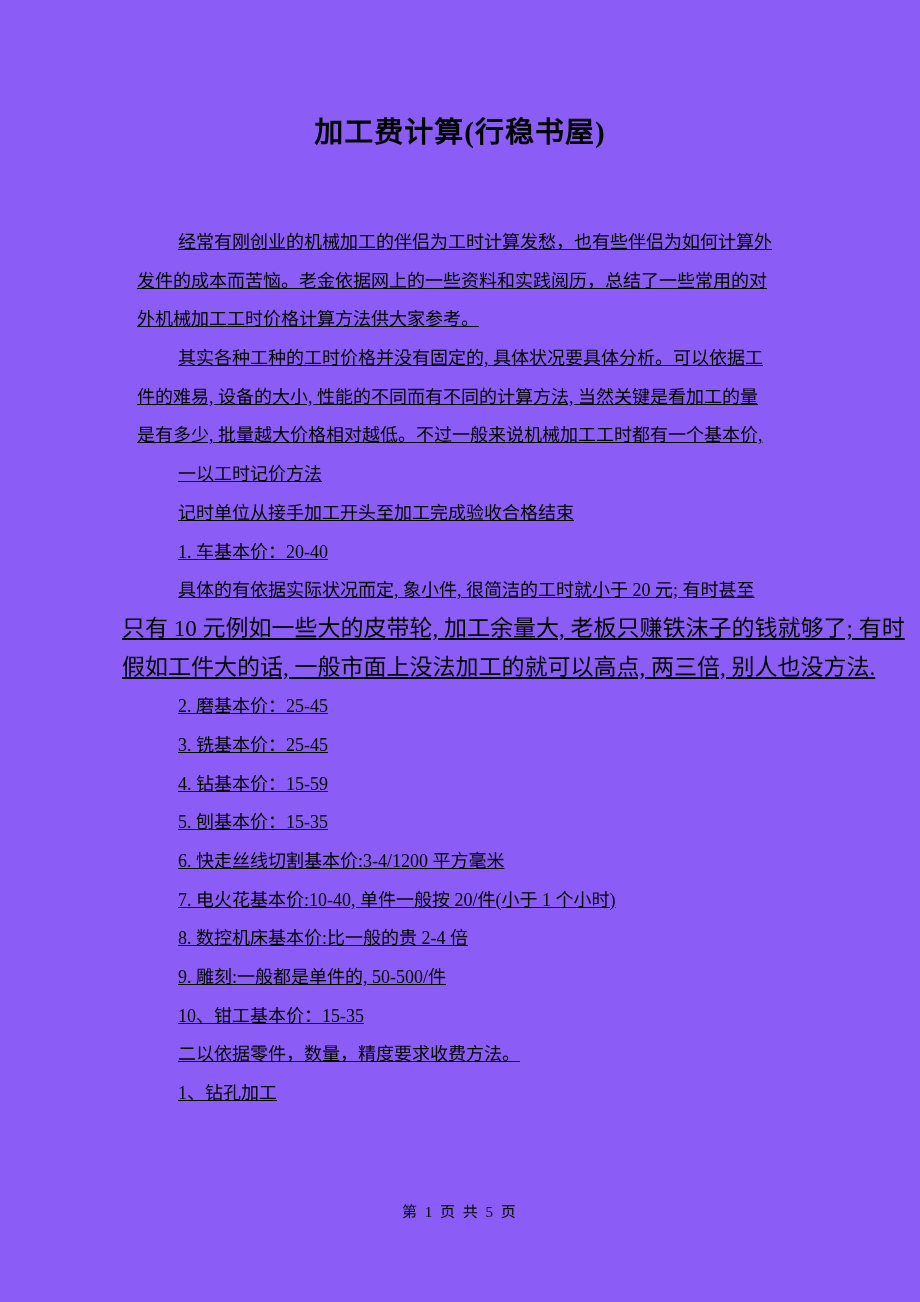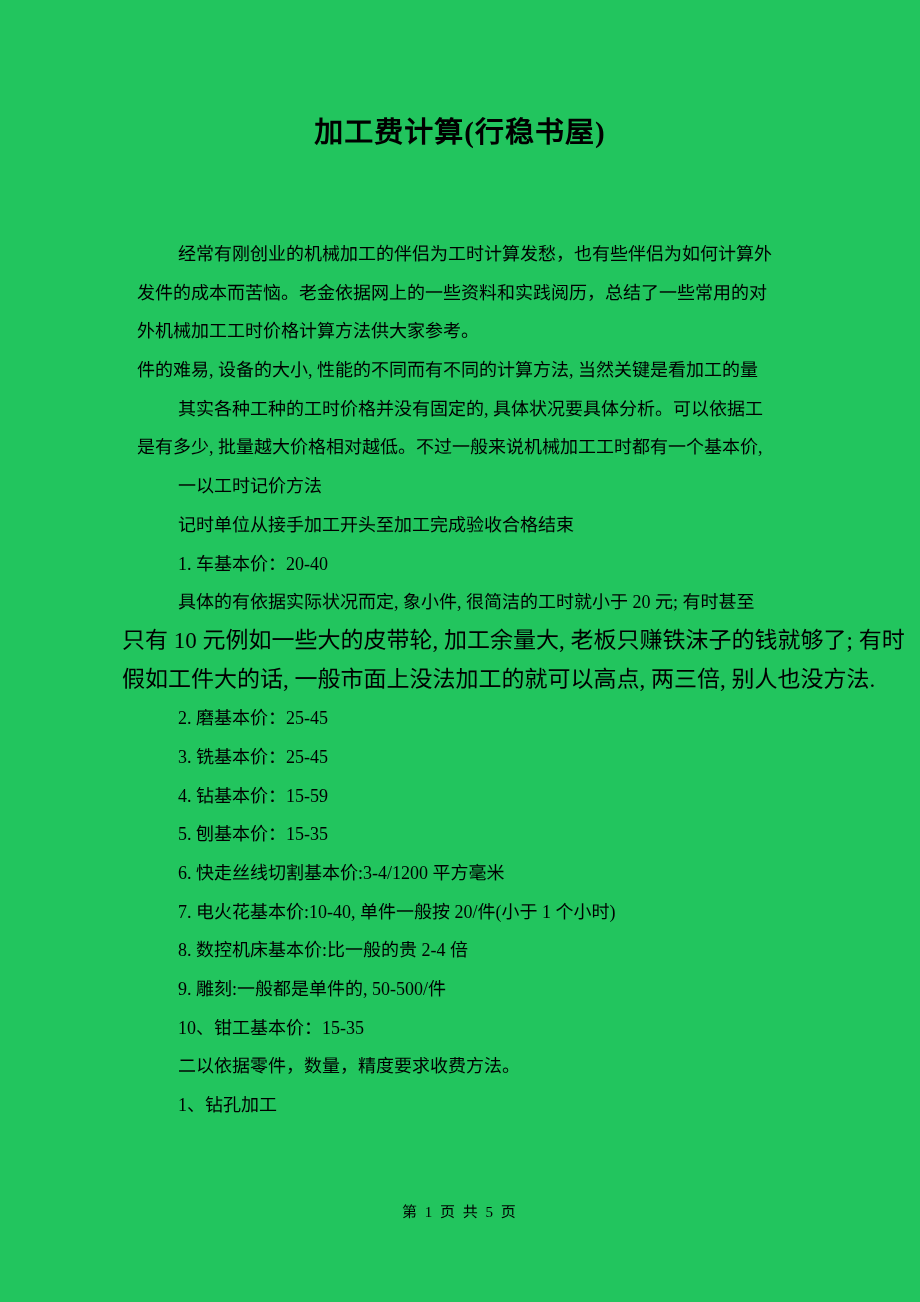--- a/index.html
+++ b/index.html
@@ -4,42 +4,43 @@
 <style>
   html, body {
     margin: 0;
     padding: 0;
     background: #ffffff;
   }
   .page {
     position: relative;
     width: 920px;
     height: 1302px;
-    background: #22c55e;
+    background: #8b5cf6;
     overflow: hidden;
     font-family: "Liberation Serif", "DejaVu Serif", serif;
     color: #000000;
   }
   .doc-title {
     position: absolute;
     top: 108px;
     left: 0;
     width: 920px;
     margin: 0;
     text-align: center;
     font-size: 29px;
     font-weight: 700;
     letter-spacing: 1px;
     color: #000000;
   }
   .doc-body {
     position: absolute;
-    top: 235px;
+    top: 223px;
     left: 137px;
     width: 690px;
+    text-decoration: underline;
   }
   .line {
     height: 38.7px;
     line-height: 38.7px;
     font-size: 18px;
     white-space: nowrap;
     color: #000000;
   }
   .line.indent {
     padding-left: 41px;
@@ -62,22 +63,22 @@
 </head>
 <body>
 
 <div class="page">
   <h1 class="doc-title">加工费计算(行稳书屋)</h1>
 
   <div class="doc-body" id="doc-body">
       <div class="line indent">经常有刚创业的机械加工的伴侣为工时计算发愁，也有些伴侣为如何计算外</div>
       <div class="line flush">发件的成本而苦恼。老金依据网上的一些资料和实践阅历，总结了一些常用的对</div>
       <div class="line flush">外机械加工工时价格计算方法供大家参考。</div>
+      <div class="line indent">其实各种工种的工时价格并没有固定的, 具体状况要具体分析。可以依据工</div>
       <div class="line flush">件的难易, 设备的大小, 性能的不同而有不同的计算方法, 当然关键是看加工的量</div>
-      <div class="line indent">其实各种工种的工时价格并没有固定的, 具体状况要具体分析。可以依据工</div>
       <div class="line flush">是有多少, 批量越大价格相对越低。不过一般来说机械加工工时都有一个基本价,</div>
       <div class="line indent">一以工时记价方法</div>
       <div class="line indent">记时单位从接手加工开头至加工完成验收合格结束</div>
       <div class="line indent">1. 车基本价：20-40</div>
       <div class="line indent">具体的有依据实际状况而定, 象小件, 很简洁的工时就小于 20 元; 有时甚至</div>
       <div class="line wide">只有 10 元例如一些大的皮带轮, 加工余量大, 老板只赚铁沫子的钱就够了; 有时</div>
       <div class="line wide">假如工件大的话, 一般市面上没法加工的就可以高点, 两三倍, 别人也没方法.</div>
       <div class="line indent">2. 磨基本价：25-45</div>
       <div class="line indent">3. 铣基本价：25-45</div>
       <div class="line indent">4. 钻基本价：15-59</div>

